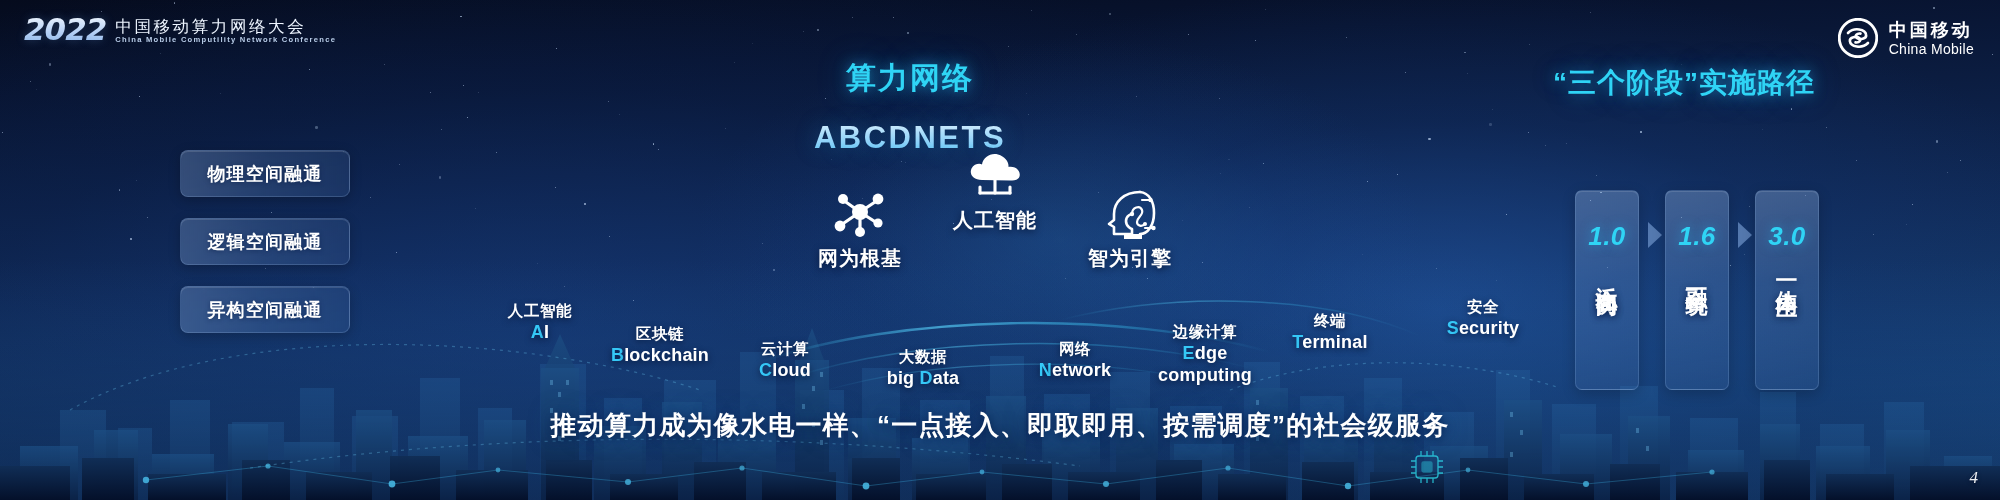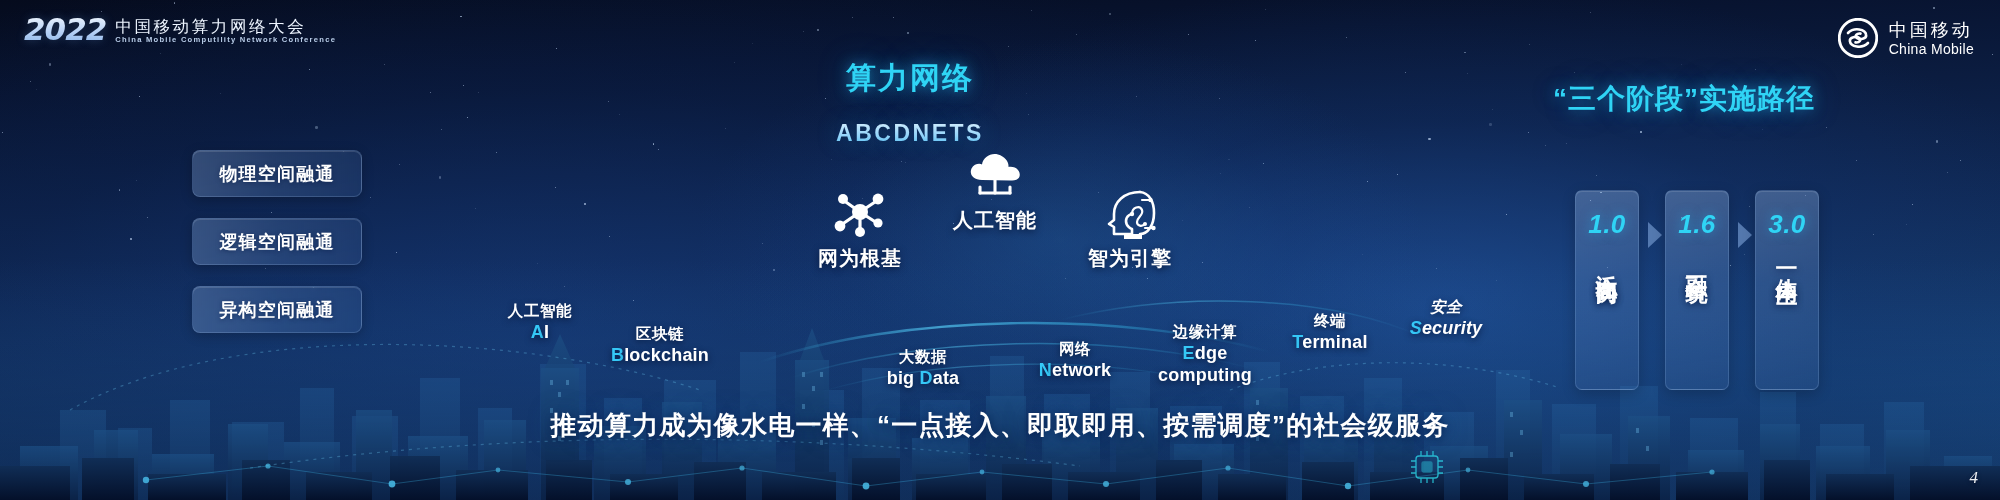--- a/index.html
+++ b/index.html
@@ -37,57 +37,56 @@
     -webkit-background-clip:text; background-clip:text; color:transparent;
     text-shadow:0 0 10px rgba(120,180,255,0.25);
   }
   .hdr-cnwrap { display:flex; flex-direction:column; gap:2px; padding-bottom:1px; }
   .hdr-cn { font-size:16.5px; color:#eef5ff; letter-spacing:2.6px; line-height:1; font-weight:500; }
   .hdr-en { font-size:7.6px; color:#b9cde8; letter-spacing:1.25px; line-height:1; font-weight:bold; }
 
   .cm-logo { position:absolute; right:26px; top:18px; display:flex; align-items:center; gap:11px; }
   .cm-mark { width:40px; height:40px; }
   .cm-txt { display:flex; flex-direction:column; line-height:1; gap:3px; }
-  .cm-cn { font-size:18px; color:#ffffff; letter-spacing:3px; font-weight:400; }
+  .cm-cn { font-size:18px; color:#ffffff; letter-spacing:3px; font-weight:700; }
   .cm-en { font-size:14px; color:#ffffff; letter-spacing:0.3px; }
 
   
   .sec-title {
     position:absolute; font-size:28px; font-weight:bold; color:#2fd4f5;
     letter-spacing:1px; white-space:nowrap;
     text-shadow:0 0 14px rgba(40,190,245,0.55), 0 0 30px rgba(20,130,220,0.35);
   }
   #titleLeft  { left:107px; top:76px; }
-  #titleRight { left:1553px; top:80px; }
+  #titleRight { left:1553px; top:64px; }
 
   
   .ctr-title {
     position:absolute; left:700px; width:420px; text-align:center; white-space:nowrap;
   }
   #ctrCn {
     top:58px; font-size:30px; font-weight:bold; color:#2fd4f5; letter-spacing:2px;
     text-shadow:0 0 14px rgba(40,190,245,0.55), 0 0 32px rgba(20,130,220,0.4);
   }
   #ctrEn {
-    top:120px; font-size:23px; font-weight:bold; letter-spacing:2.5px;
+    top:120px; font-size:31px; font-weight:bold; letter-spacing:2.5px;
     background:linear-gradient(180deg,#e9f6ff 0%,#9bd8fb 60%,#4fc0f2 100%);
     -webkit-background-clip:text; background-clip:text; color:transparent;
     text-shadow:0 0 22px rgba(40,170,240,0.35);
   }
 
   
   .pill {
     position:absolute; left:180px; width:170px; height:47px;
     display:flex; align-items:center; justify-content:center;
     border-radius:8px;
     background:linear-gradient(95deg, rgba(150,185,235,0.30) 0%, rgba(115,160,220,0.22) 50%, rgba(95,140,205,0.16) 100%);
     border:1px solid rgba(175,205,245,0.20);
     box-shadow:inset 0 1px 0 rgba(255,255,255,0.13), 0 3px 12px rgba(0,0,0,0.22);
     backdrop-filter:blur(2px);
-    margin-left:12px;
   }
   .pill span { font-size:18px; font-weight:bold; color:#ffffff; letter-spacing:1.2px; text-shadow:0 1px 4px rgba(0,20,60,0.5); }
 
   
   .ico-item { position:absolute; text-align:center; }
   .ico-item .glyph { display:block; margin:0 auto; }
   .ico-item .lbl {
     display:block; margin-top:5px; font-size:20px; font-weight:bold; color:#ffffff;
     letter-spacing:1px; white-space:nowrap; text-shadow:0 2px 7px rgba(0,15,45,0.75);
   }
@@ -107,21 +106,21 @@
 
   
   .stage {
     position:absolute; top:190px; width:64px; height:200px; border-radius:7px;
     background:linear-gradient(170deg, rgba(158,192,238,0.34) 0%, rgba(120,163,222,0.24) 45%, rgba(96,140,205,0.15) 100%);
     border:1px solid rgba(180,210,248,0.18);
     box-shadow:inset 0 1px 0 rgba(255,255,255,0.12), 0 4px 14px rgba(0,0,0,0.20);
     display:flex; flex-direction:column; align-items:center;
   }
   .stage .ver {
-    margin-top:18px; font-size:26px; font-weight:bold; font-style:italic; color:#2fd4f5;
+    margin-top:30px; font-size:26px; font-weight:bold; font-style:italic; color:#2fd4f5;
     letter-spacing:0.5px; text-shadow:0 0 12px rgba(40,190,245,0.5);text-align:right;
   }
   .stage .nm {
     margin-top:17px; font-size:22px; font-weight:bold; color:#ffffff; line-height:1.14;
     writing-mode:vertical-rl; text-orientation:upright; letter-spacing:3px;
     text-shadow:0 2px 6px rgba(0,20,60,0.55);
   }
   .chev { position:absolute; top:222px; width:16px; height:26px; }
 
   #pageNum {
@@ -555,38 +554,42 @@
   </div>
 
   <div class="tech" style="left:470px; top:302px; width:140px;">
     <span class="cn">人工智能</span>
     <span class="en"><span class="hi">A</span><span>I</span></span>
   </div>
   <div class="tech" style="left:575px; top:325px; width:170px;">
     <span class="cn">区块链</span>
     <span class="en"><span class="hi">B</span><span>lockchain</span></span>
   </div>
+  <div class="tech" style="left:715px; top:340px; width:140px;">
+    <span class="cn">云计算</span>
+    <span class="en"><span class="hi">C</span><span>loud</span></span>
+  </div>
   <div class="tech" style="left:848px; top:348px; width:150px;">
     <span class="cn">大数据</span>
     <span class="en"><span>big </span><span class="hi">D</span><span>ata</span></span>
   </div>
   <div class="tech" style="left:1000px; top:340px; width:150px;">
     <span class="cn">网络</span>
     <span class="en"><span class="hi">N</span><span>etwork</span></span>
   </div>
   <div class="tech" style="left:1120px; top:323px; width:170px;">
     <span class="cn">边缘计算</span>
     <span class="en"><span class="hi">E</span><span>dge</span></span>
     <span class="en">computing</span>
   </div>
   <div class="tech" style="left:1255px; top:312px; width:150px;">
     <span class="cn">终端</span>
     <span class="en"><span class="hi">T</span><span>erminal</span></span>
   </div>
-  <div class="tech" style="left:1371px; top:298px; width:150px;font-style:italic;">
+  <div class="tech" style="left:1408px; top:298px; width:150px;">
     <span class="cn">安全</span>
     <span class="en"><span class="hi">S</span><span>ecurity</span></span>
   </div>
 
   <div id="tagline">推动算力成为像水电一样、“一点接入、即取即用、按需调度”的社会级服务</div>
 
   <div class="sec-title" id="titleRight">“三个阶段”实施路径</div>
 
   <div class="stage" style="left:1575px">
     <div class="ver">1.0</div>

